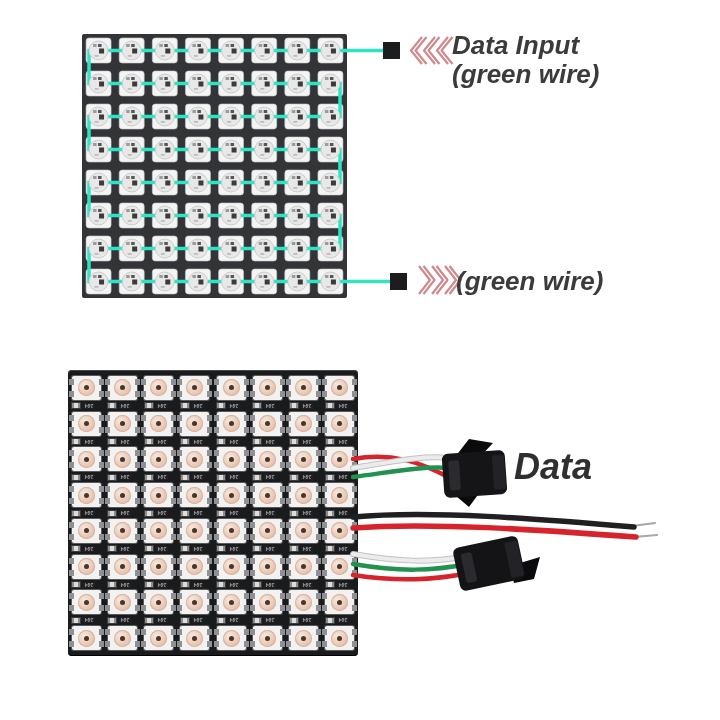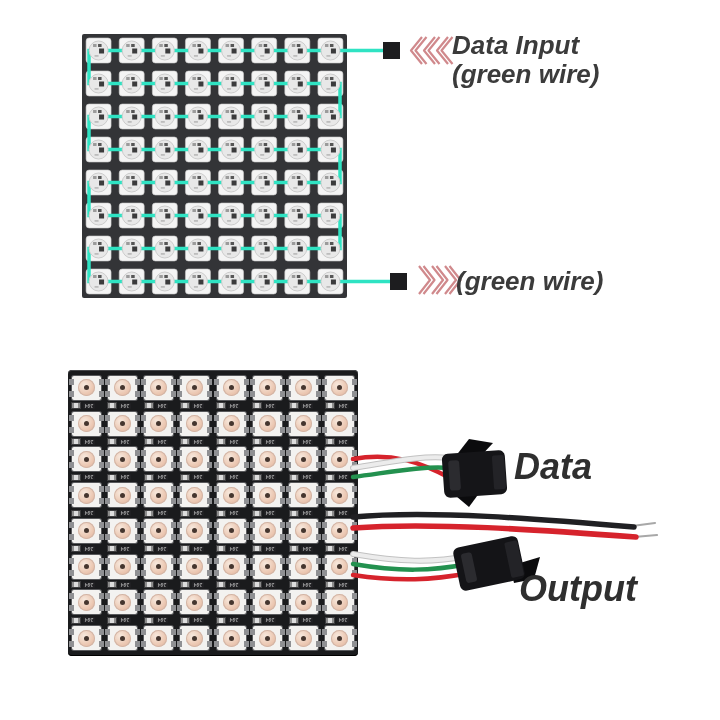--- a/index.html
+++ b/index.html
@@ -1306,14 +1306,13 @@
   </svg>
 
   <div class="lbl lbl-sm" style="left:452px;top:31px">
     <div>Data Input</div>
     <div>(green wire)</div>
   </div>
   <div class="lbl lbl-sm" style="left:456px;top:267px">
     <div>(green wire)</div>
   </div>
   <div class="lbl lbl-big" style="left:514px;top:448px">Data</div>
-  <div class="lbl lbl-big" style="left:519px;top:570px">Output</div>
 </div>
 
 </body></html>

